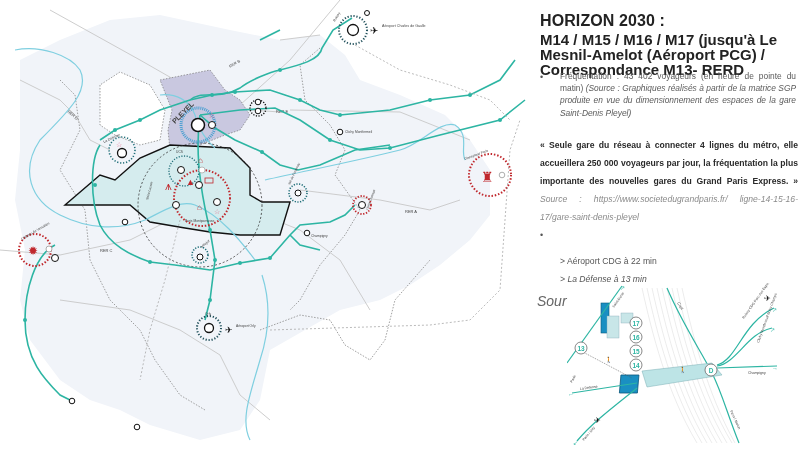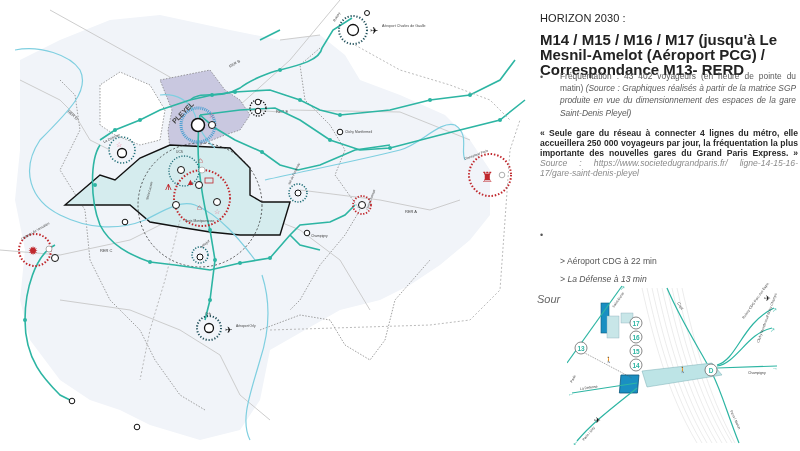--- a/index.html
+++ b/index.html
@@ -2,30 +2,30 @@
 <html><head>
 <meta charset="utf-8">
 <style>
   * { box-sizing: border-box; margin: 0; padding: 0; }
   html, body { width: 800px; height: 451px; background: #ffffff; overflow: hidden; }
   body { position: relative; font-family: "Liberation Sans", sans-serif; color: #2b2b2b; }
   .map { position: absolute; left: 0; top: 0; width: 530px; height: 451px; }
   .map svg { width: 530px; height: 451px; display: block; }
   .map-label { font-family: "Liberation Sans", sans-serif; fill: #444; }
   .panel { position: absolute; left: 537px; top: 0; width: 263px; height: 451px; }
-  .h1 { position: absolute; left: 3px; top: 12px; font-size: 11px; font-weight: normal; color: #222; letter-spacing: 0.1px; }
+  .h1 { position: absolute; left: 3px; top: 12px; font-size: 16px; font-weight: bold; color: #222; letter-spacing: 0.1px; }
   .h2 { position: absolute; left: 3px; top: 32px; width: 258px; font-size: 15px; font-weight: bold; color: #222; line-height: 15px; }
   .bullet { position: absolute; left: 3px; font-size: 9px; color: #555; }
   .para { position: absolute; left: 23px; width: 236px; font-size: 8.4px; color: #5a5a5a; line-height: 12.2px; text-align: justify; }
   .u { }
   .it { font-style: italic; }
-  .quote { position: absolute; left: 3px; top: 128px; width: 258px; font-size: 8.6px; font-weight: bold; color: #2a2a2a; line-height: 10px; text-align: justify; }
+  .quote { position: absolute; left: 3px; top: 136px; width: 258px; font-size: 8.6px; font-weight: bold; color: #2a2a2a; line-height: 18px; text-align: justify; }
   .quote .src { font-weight: normal; font-style: italic; color: #8a8a8a; }
   .sub { position: absolute; left: 23px; font-size: 8.6px; color: #555; }
-  .sour { position: absolute; left: 0px; top: 293px; font-size: 11px; font-style: italic; color: #666; }
+  .sour { position: absolute; left: 0px; top: 293px; font-size: 14px; font-style: italic; color: #666; }
   .diagram { position: absolute; left: 567px; top: 283px; width: 233px; height: 168px; }
   .diagram svg { width: 233px; height: 168px; display: block; }
 </style>
 </head>
 <body>
 
 <div class="map">
   <svg viewBox="0 0 530 451" xmlns="http://www.w3.org/2000/svg">
 
     <path d="M20,60 L60,40 L110,20 L160,15 L230,30 L280,40 L320,35 L345,55 L360,80 L400,95 L445,115 L470,140 L490,170 L490,215 L470,240 L440,265 L410,285 L380,300 L340,310 L305,330 L270,350 L260,400 L240,430 L200,440 L150,425 L120,410 L90,400 L60,380 L30,340 L20,300 L25,250 L15,200 L20,150 Z" fill="#f1f4f9" stroke="none"></path>

